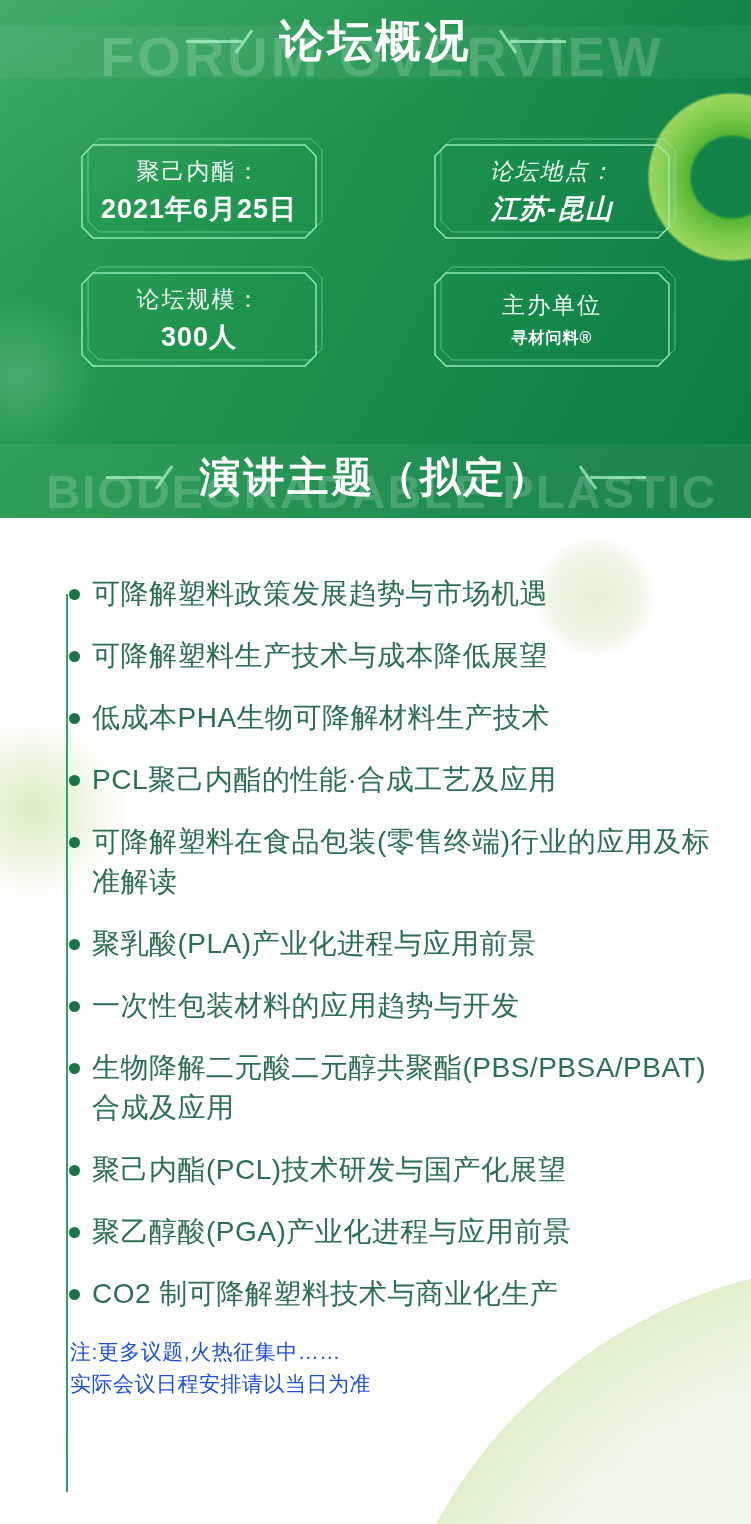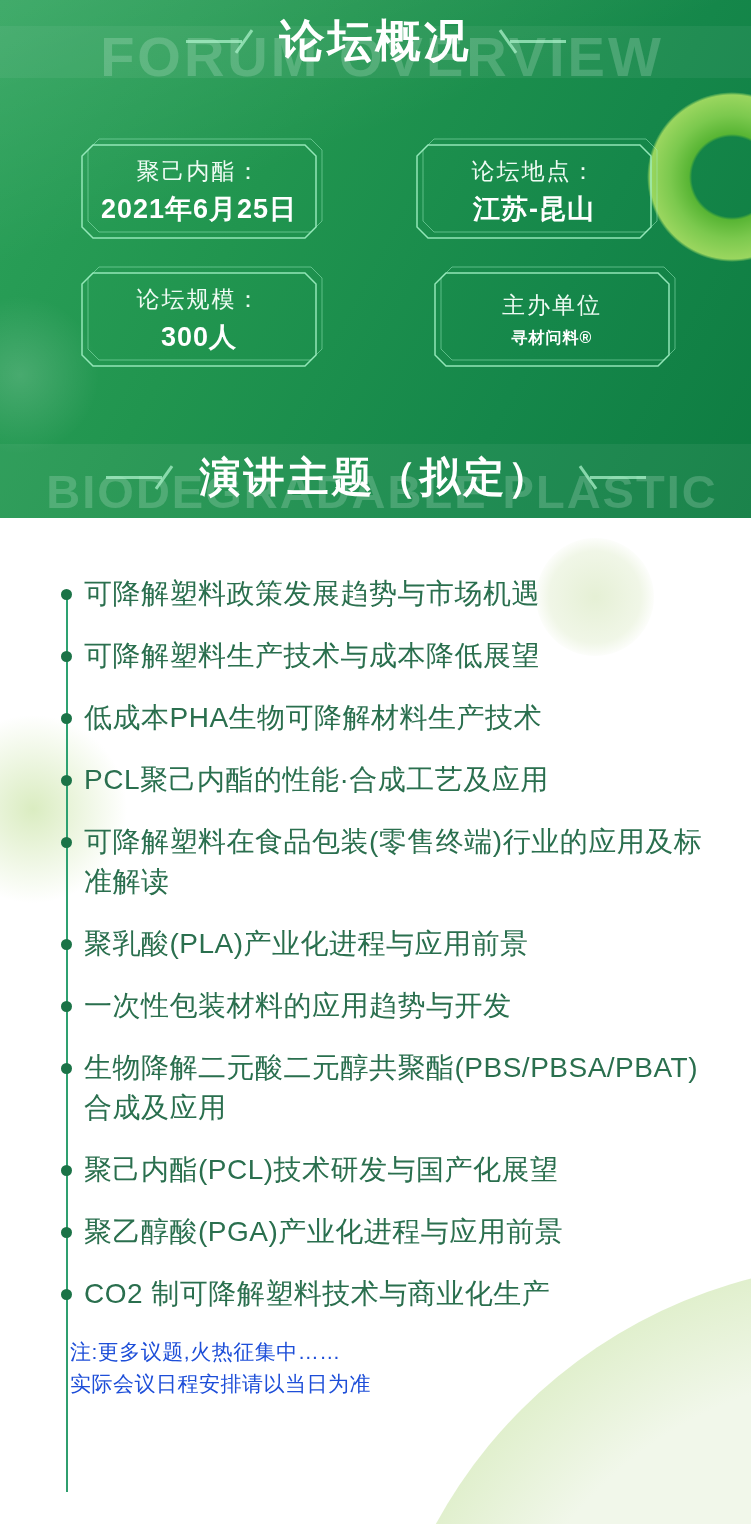--- a/index.html
+++ b/index.html
@@ -33,21 +33,21 @@
   .t2{font-size:41px;}
   .deco{display:flex;align-items:center;}
   .d-line{display:inline-block;width:56px;height:3px;background:rgba(170,240,200,0.75);}
   .d-slash{display:inline-block;width:28px;height:3px;background:rgba(170,240,200,0.75);}
   .deco-l .d-slash{transform:rotate(-55deg);margin-left:-12px;}
   .deco-r .d-slash{transform:rotate(55deg);margin-right:-12px;}
 
   .info-box{position:absolute;width:238px;height:97px;z-index:4;
       display:flex;flex-direction:column;align-items:center;justify-content:center;}
   .b1{left:80px;top:143px;}
-  .b2{left:415px;top:143px;}
+  .b2{left:433px;top:143px;font-style:italic;}
   .b3{left:80px;top:271px;}
   .b4{left:433px;top:271px;}
   .frame{position:absolute;inset:0;width:100%;height:100%;overflow:visible;}
   .frame .main{fill:none;stroke:rgba(160,240,195,0.9);stroke-width:1.5;}
   .frame .echo{fill:none;stroke:rgba(160,240,195,0.5);stroke-width:1;}
   .ib-label{color:#eefbf3;font-size:23px;letter-spacing:2px;line-height:1;margin-bottom:13px;}
   .ib-value{color:#ffffff;font-size:27px;font-weight:bold;letter-spacing:1px;line-height:1;}
   .b4 .ib-value{font-size:16px;}
 
   
@@ -62,21 +62,21 @@
   .timeline{position:absolute;left:66px;top:76px;width:2px;height:898px;z-index:1;
       background:linear-gradient(to bottom,#2da271,#2f9e6e);}
 
   .topics{position:relative;z-index:2;list-style:none;margin:0;padding:56px 40px 0 84px;}
   .topic{position:relative;font-size:28px;line-height:40px;color:#2a6f4e;
       letter-spacing:0.5px;margin-bottom:22px;}
   .topic::before{content:"";position:absolute;left:-22px;top:14.5px;width:11px;height:11px;
       border-radius:50%;background:#1b7347;}
   .topic::before{left:-22px;}
   .topic{--x:0;}
-  .topic{padding:0;}
+  .topic{padding:0;margin-left:8px;}
   .topic::before{left:-23px;}
   .notes{position:relative;z-index:2;margin:14px 40px 0 70px;color:#1d4ed8;
       font-size:21px;line-height:32px;letter-spacing:0.5px;}
 </style>
 </head>
 <body>
 
 <div class="poster">
 
   <div class="green">

